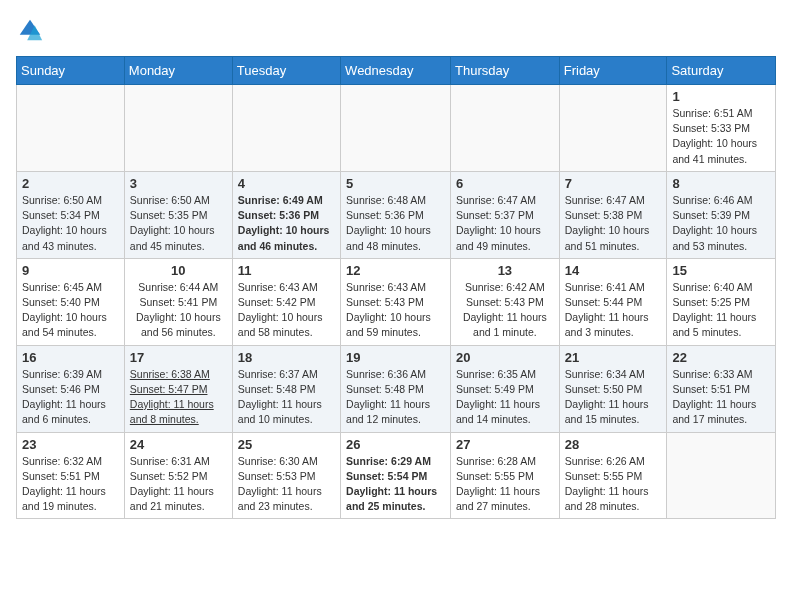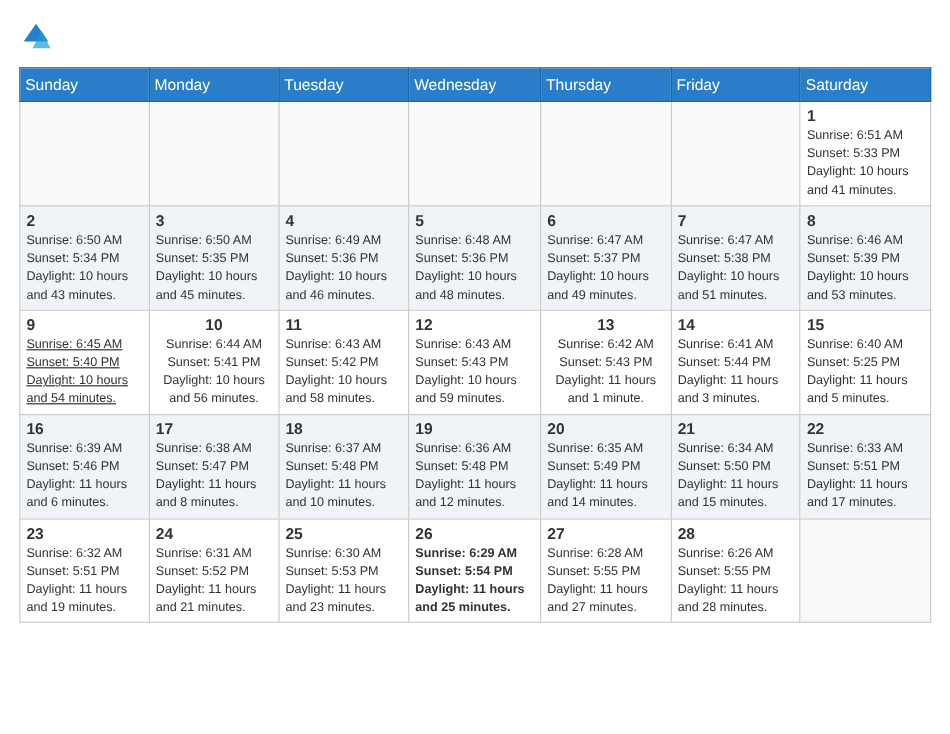--- a/index.html
+++ b/index.html
@@ -142,21 +142,21 @@
 Daylight: 10 hours and 43 minutes.</div>
         </td>
         <td style="background: rgb(240, 244, 248);">
           <div class="day-number">3</div>
           <div class="day-info" style="white-space: pre-line;">Sunrise: 6:50 AM
 Sunset: 5:35 PM
 Daylight: 10 hours and 45 minutes.</div>
         </td>
         <td style="background: rgb(240, 244, 248);">
           <div class="day-number">4</div>
-          <div class="day-info" style="white-space: pre-line;">Sunrise: 6:49 AM
+          <div class="day-info" style="white-space: pre-line; font-weight: bold;">Sunrise: 6:49 AM
 Sunset: 5:36 PM
 Daylight: 10 hours and 46 minutes.</div>
         </td>
         <td style="background: rgb(240, 244, 248);">
           <div class="day-number">5</div>
           <div class="day-info" style="white-space: pre-line;">Sunrise: 6:48 AM
 Sunset: 5:36 PM
 Daylight: 10 hours and 48 minutes.</div>
         </td>
         <td style="background: rgb(240, 244, 248);">
@@ -174,21 +174,21 @@
         <td style="background: rgb(240, 244, 248);">
           <div class="day-number">8</div>
           <div class="day-info" style="white-space: pre-line;">Sunrise: 6:46 AM
 Sunset: 5:39 PM
 Daylight: 10 hours and 53 minutes.</div>
         </td>
       </tr>
       <tr>
         <td style="background: rgb(255, 255, 255);">
           <div class="day-number">9</div>
-          <div class="day-info" style="white-space: pre-line; text-decoration: underline;">Sunrise: 6:45 AM
+          <div class="day-info" style="white-space: pre-line;">Sunrise: 6:45 AM
 Sunset: 5:40 PM
 Daylight: 10 hours and 54 minutes.</div>
         </td>
         <td style="background: rgb(255, 255, 255); text-align: center;">
           <div class="day-number">10</div>
           <div class="day-info" style="white-space: pre-line;">Sunrise: 6:44 AM
 Sunset: 5:41 PM
 Daylight: 10 hours and 56 minutes.</div>
         </td>
         <td style="background: rgb(255, 255, 255);">
@@ -224,21 +224,21 @@
       </tr>
       <tr>
         <td style="background: rgb(240, 244, 248);">
           <div class="day-number">16</div>
           <div class="day-info" style="white-space: pre-line;">Sunrise: 6:39 AM
 Sunset: 5:46 PM
 Daylight: 11 hours and 6 minutes.</div>
         </td>
         <td style="background: rgb(240, 244, 248);">
           <div class="day-number">17</div>
-          <div class="day-info" style="white-space: pre-line;">Sunrise: 6:38 AM
+          <div class="day-info" style="white-space: pre-line; text-decoration: underline;">Sunrise: 6:38 AM
 Sunset: 5:47 PM
 Daylight: 11 hours and 8 minutes.</div>
         </td>
         <td style="background: rgb(240, 244, 248);">
           <div class="day-number">18</div>
           <div class="day-info" style="white-space: pre-line;">Sunrise: 6:37 AM
 Sunset: 5:48 PM
 Daylight: 11 hours and 10 minutes.</div>
         </td>
         <td style="background: rgb(240, 244, 248);">

